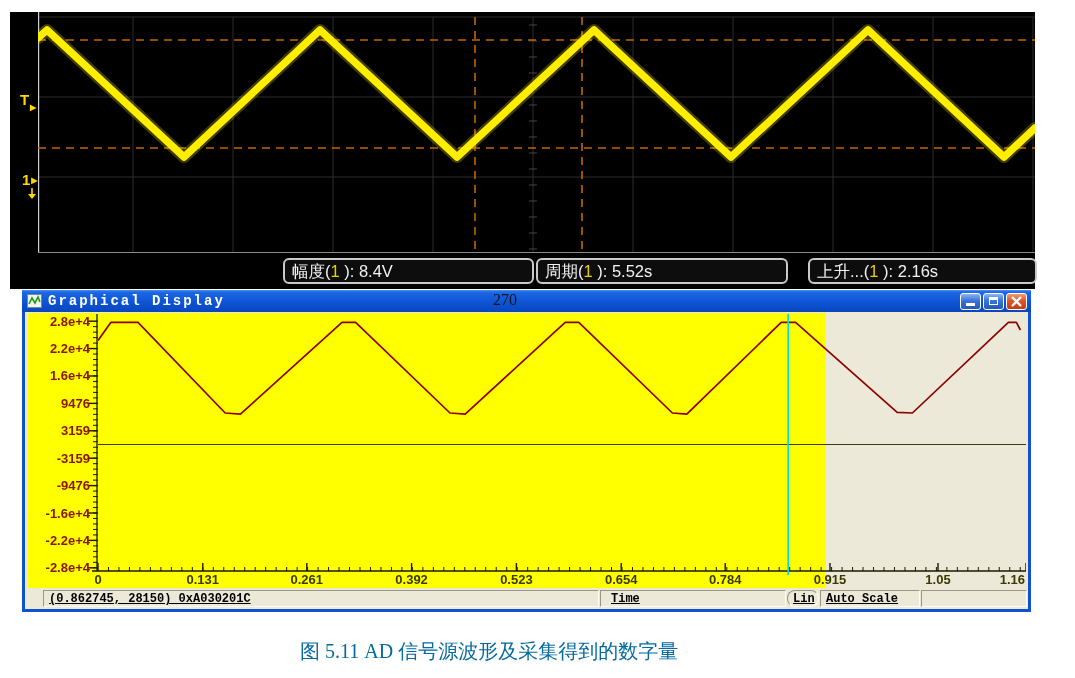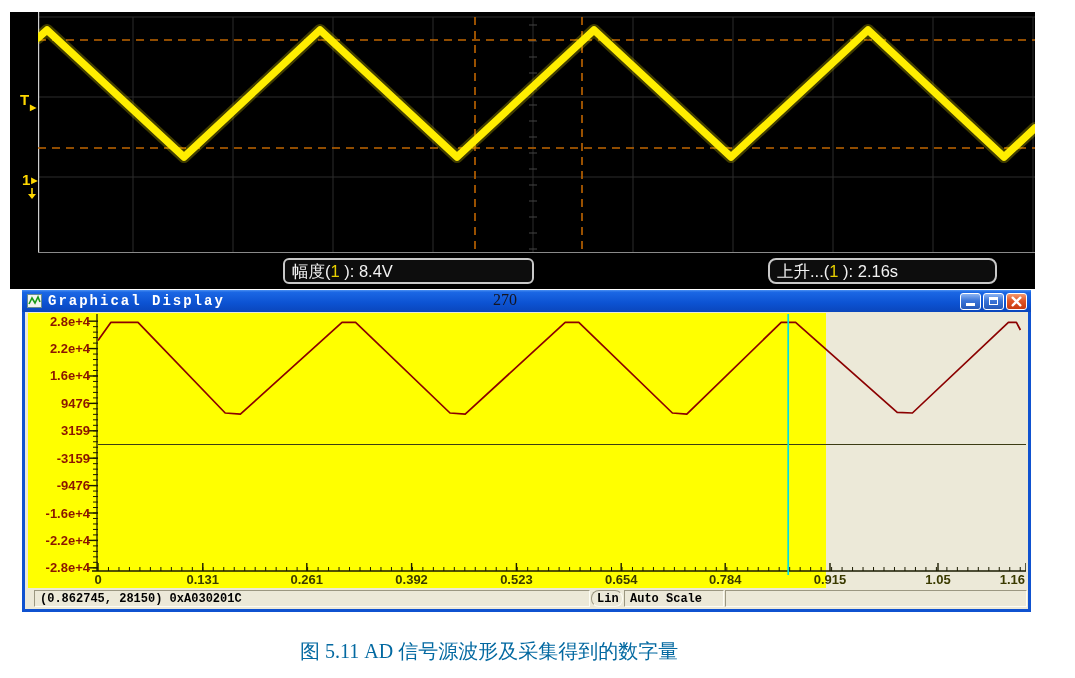--- a/index.html
+++ b/index.html
@@ -15,21 +15,21 @@
   .marker-t{left:10px;top:80px;}
   .marker-1{left:12px;top:160px;}
   .marker-1 .inline-arr{font-size:8px;vertical-align:2px;margin-left:1px;}
   .gnd-svg{display:block;margin:1px 0 0 4px;}
   .meas-row{position:absolute;left:0;top:246px;width:1025px;height:27px;}
   .meas{position:absolute;top:0;height:22px;background:#0d0d0d;border:2px solid #c9c9c9;
         border-radius:6px;color:#f2f2f2;font-size:16.5px;line-height:22px;padding-left:7px;
         white-space:nowrap;overflow:hidden;}
   .meas .ch{color:#e8d000;}
   .meas1{left:0;width:243px;} .meas2{left:273px;width:240px;}
-  .meas3{left:526px;width:241px;} .meas4{left:758px;width:218px;border-radius:8px;}
+  .meas3{left:526px;width:241px;} .meas4{left:798px;width:218px;}
 
   
   .gd-window{position:absolute;left:22px;top:290px;width:1009px;height:322px;box-sizing:border-box;
              border:3px solid #0f52d0;border-top:none;background:#ece9d8;}
   .titlebar{position:relative;height:22px;margin:0 -3px;padding:0 3px;
             background:linear-gradient(180deg,#4a90f2 0%,#1b67e4 10%,#0c52d2 60%,#0a46bc 100%);
             display:flex;align-items:center;justify-content:space-between;}
   .wicon{width:16px;height:15px;margin-left:2px;display:flex;align-items:center;}
   .wtitle{color:#fff;font-family:"Liberation Mono","DejaVu Sans Mono",monospace;font-weight:bold;
           font-size:14px;letter-spacing:2px;margin-left:5px;white-space:nowrap;}
@@ -39,21 +39,21 @@
         background:linear-gradient(180deg,#8db4f2 0%,#3a74d8 45%,#2458b8 100%);}
   .wbtn.cls{background:linear-gradient(180deg,#f59a70 0%,#e05526 45%,#c83a10 100%);}
   .g-min{width:9px;height:3px;background:#fff;margin-top:7px;}
   .g-max{width:9px;height:8px;border:1px solid #fff;border-top:3px solid #fff;box-sizing:border-box;}
   .pagenum{position:absolute;left:468px;top:1px;z-index:6;color:#141420;
            font-family:"Liberation Serif","DejaVu Serif",serif;font-size:16px;}
   .plot{position:absolute;left:3px;top:23px;width:798px;height:275px;background:#ffff00;}
   .plot svg{display:block;width:998px;height:275px;}
   #plot-svg text{font-family:"Liberation Sans",sans-serif;font-weight:bold;font-size:13px;}
   .statusbar{position:absolute;left:0;top:298px;width:1003px;height:21px;background:#ece9d8;
-             display:flex;align-items:center;padding-left:9px;box-sizing:border-box;}
+             display:flex;align-items:center;padding-left:18px;box-sizing:border-box;text-decoration:underline;}
   .sp{height:17px;box-sizing:border-box;border:1px solid;border-color:#9b9781 #fdfdf5 #fdfdf5 #9b9781;
       font-family:"Liberation Mono","DejaVu Sans Mono",monospace;font-weight:bold;font-size:12px;
       line-height:14px;color:#000;padding:1px 0 0 5px;margin-right:1px;white-space:nowrap;overflow:hidden;}
   .sp1{width:556px;} .sp2{width:186px;padding-left:10px;} .sp3{width:32px;border-radius:8px;} .sp4{width:100px;} .sp5{flex:1;}
 
   
   .watermark{position:absolute;left:731px;top:646px;z-index:1;color:#b5b5b5;font-size:16.5px;
              font-family:"Liberation Sans",sans-serif;white-space:nowrap;}
   .caption{position:absolute;left:300px;top:638px;z-index:2;color:#0369a1;font-size:20px;
            font-family:"Liberation Serif","DejaVu Serif",serif;white-space:nowrap;}
@@ -111,20 +111,23 @@
     <div class="marker marker-1">
       <span>1</span><span class="inline-arr">▶</span>
       <svg class="gnd-svg" width="12" height="12" viewBox="0 0 12 12">
         <line x1="6" y1="0" x2="6" y2="6" stroke="#ffd800" stroke-width="1.6"></line>
         <polygon points="2,6 10,6 6,11" fill="#ffd800"></polygon>
       </svg>
     </div>
     <div class="meas-row">
       <div class="meas meas2">
         <span>幅度</span><span>(</span><span class="ch">1</span><span> ): </span><span>8.4V</span>
+      </div>
+      <div class="meas meas3">
+        <span>周期</span><span>(</span><span class="ch">1</span><span> ): </span><span>5.52s</span>
       </div>
       <div class="meas meas4">
         <span>上升...</span><span>(</span><span class="ch">1</span><span> ): </span><span>2.16s</span>
       </div>
     </div>
   </div>
 
   <div class="gd-window">
     <div class="titlebar">
       <span class="wicon">
@@ -326,20 +329,21 @@
           <text x="910.0000000000001" y="271" text-anchor="middle" fill="#3a3a00">1.05</text>
           <line x1="998" y1="250" x2="998" y2="258" stroke="#1a1a00" stroke-width="1.4"></line>
           <text x="997" y="271" text-anchor="end" fill="#3a3a00">1.16</text>
           <line x1="70" y1="131.4916573971079" x2="998" y2="131.4916573971079" stroke="#3c3c14" stroke-width="1.2"></line>
           <polyline points="70.0,27.4 82.8,9.4 110.0,9.4 197.2,100.0 212.4,101.1 314.0,9.4 327.6,9.4 422.0,100.0 437.2,101.1 537.2,9.4 550.8,9.4 644.4,100.0 658.8,101.1 753.2,9.4 767.6,9.4 869.2,99.4 884.4,100.0 980.4,9.4 988.4,9.4 992.4,17.0" fill="none" stroke="#8b0000" stroke-width="1.7" stroke-linejoin="round"></polyline>
           <line x1="760.196" y1="1" x2="760.196" y2="262" stroke="#00e0e0" stroke-width="1.7"></line>
         </svg>
     </div>
     <div class="statusbar">
       <span class="sp sp1">(0.862745, 28150)  0xA030201C</span>
+      <span class="sp sp2">Time</span>
       <span class="sp sp3">Lin</span>
       <span class="sp sp4">Auto Scale</span>
       <span class="sp sp5"></span>
     </div>
   </div>
 
   <div class="caption">图 5.11 AD 信号源波形及采集得到的数字量</div>
 
 </div>
 

